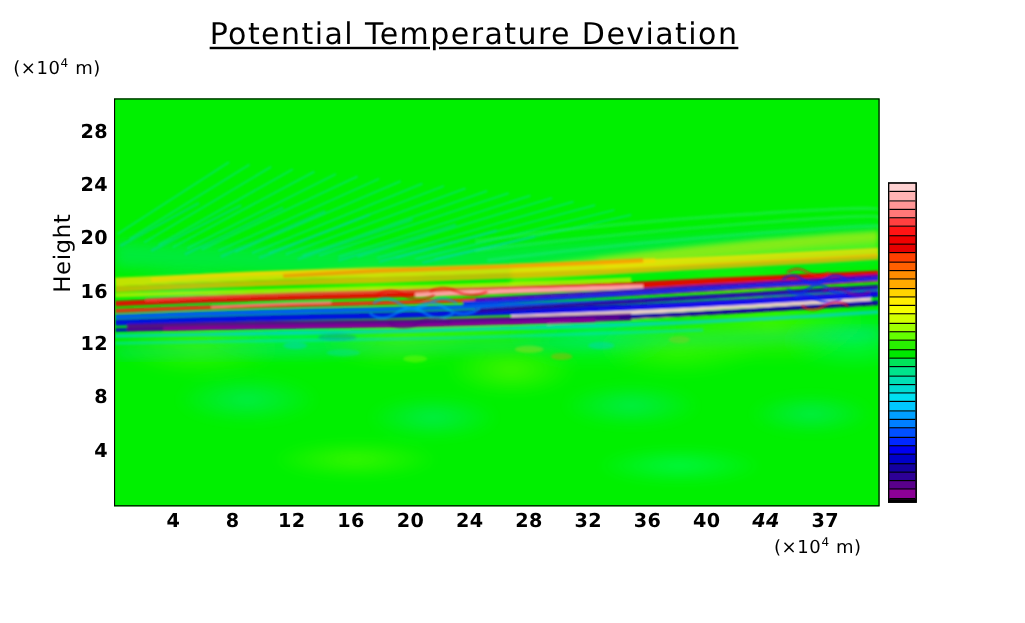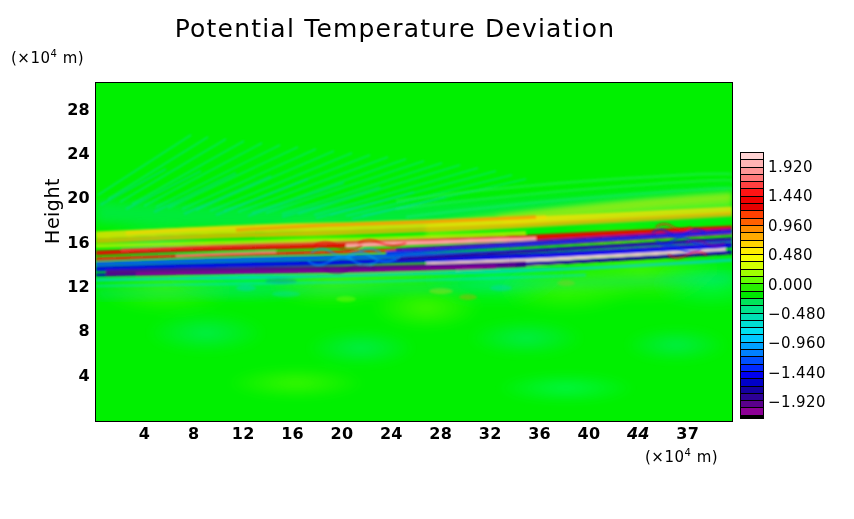--- a/index.html
+++ b/index.html
@@ -7,21 +7,21 @@
     width:854px;height:519px;background:#ffffff;
     font-family:"DejaVu Sans", sans-serif;
     color:#000;overflow:hidden;position:relative;
   }
   .fig{position:absolute;left:0;top:0;width:854px;height:519px;}
 
   
   #title{
     position:absolute;left:0;top:14px;width:790px;
     text-align:center;font-size:25px;letter-spacing:1.2px;
-    font-weight:400;color:#000;
+    font-weight:400;color:#000;text-decoration:underline;
   }
 
   
   #yunit{position:absolute;left:11px;top:48px;font-size:15px;letter-spacing:.5px;}
   #xunit{position:absolute;left:645px;top:447px;font-size:15px;letter-spacing:.5px;}
   .sup{font-size:10px;vertical-align:super;}
 
   
   #ytitle{
     position:absolute;left:-8px;top:200px;width:120px;text-align:center;
@@ -339,26 +339,15 @@
       <div class="cband" style="background: rgb(0, 128, 255); height: 7.30556px;"></div>
       <div class="cband" style="background: rgb(0, 80, 255); height: 7.30556px;"></div>
       <div class="cband" style="background: rgb(0, 40, 255); height: 7.30556px;"></div>
       <div class="cband" style="background: rgb(0, 0, 240); height: 7.30556px;"></div>
       <div class="cband" style="background: rgb(0, 0, 200); height: 7.30556px;"></div>
       <div class="cband" style="background: rgb(20, 0, 160); height: 7.30556px;"></div>
       <div class="cband" style="background: rgb(45, 0, 150); height: 7.30556px;"></div>
       <div class="cband" style="background: rgb(90, 0, 140); height: 7.30556px;"></div>
       <div class="cband" style="background: rgb(140, 0, 150); height: 7.30556px;"></div>
     </div>
-  <div id="cblabels">
-      <div class="cblab" style="top: 5.72222px;">1.920</div>
-      <div class="cblab" style="top: 35.1667px;">1.440</div>
-      <div class="cblab" style="top: 64.6111px;">0.960</div>
-      <div class="cblab" style="top: 94.0556px;">0.480</div>
-      <div class="cblab" style="top: 123.5px;">0.000</div>
-      <div class="cblab" style="top: 152.944px;">−0.480</div>
-      <div class="cblab" style="top: 182.389px;">−0.960</div>
-      <div class="cblab" style="top: 211.833px;">−1.440</div>
-      <div class="cblab" style="top: 241.278px;">−1.920</div>
-    </div>
 
 
 </div>
 
 </body></html>

